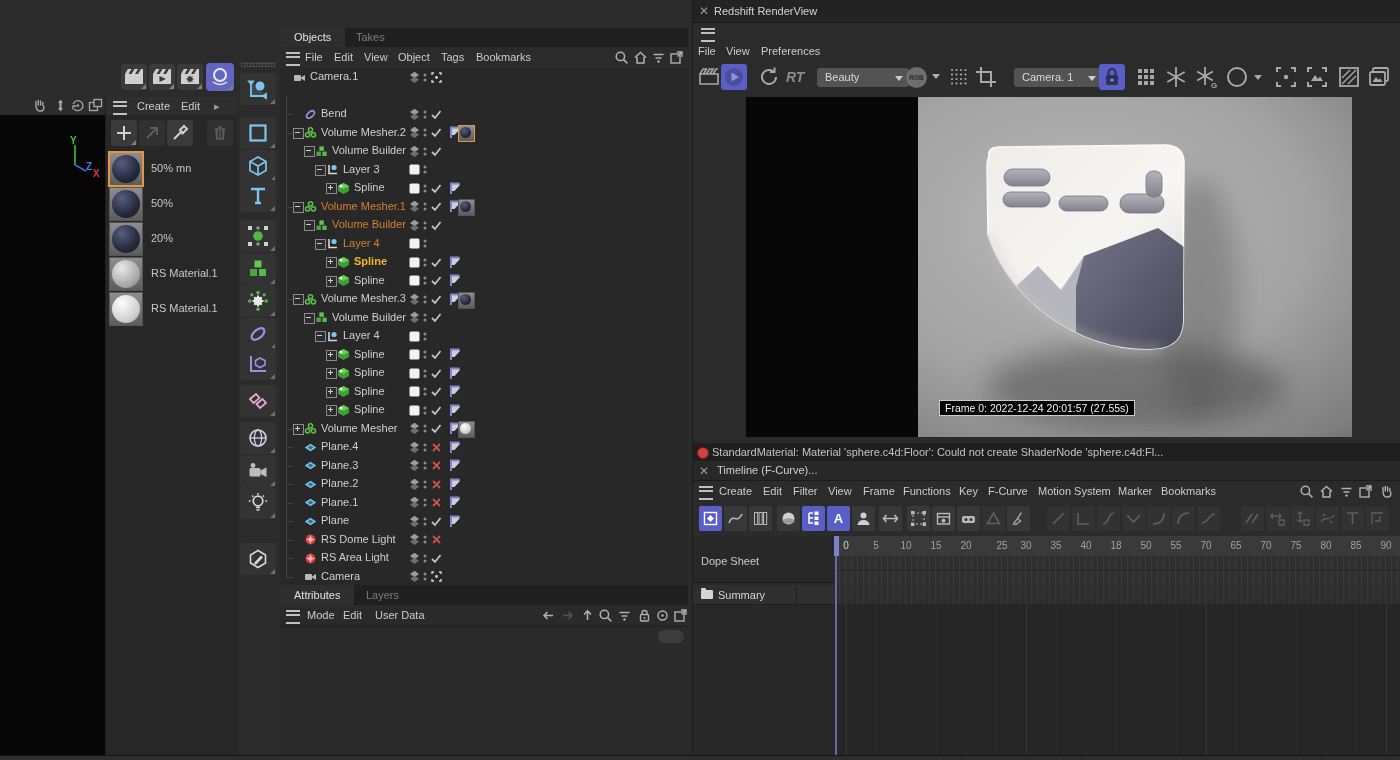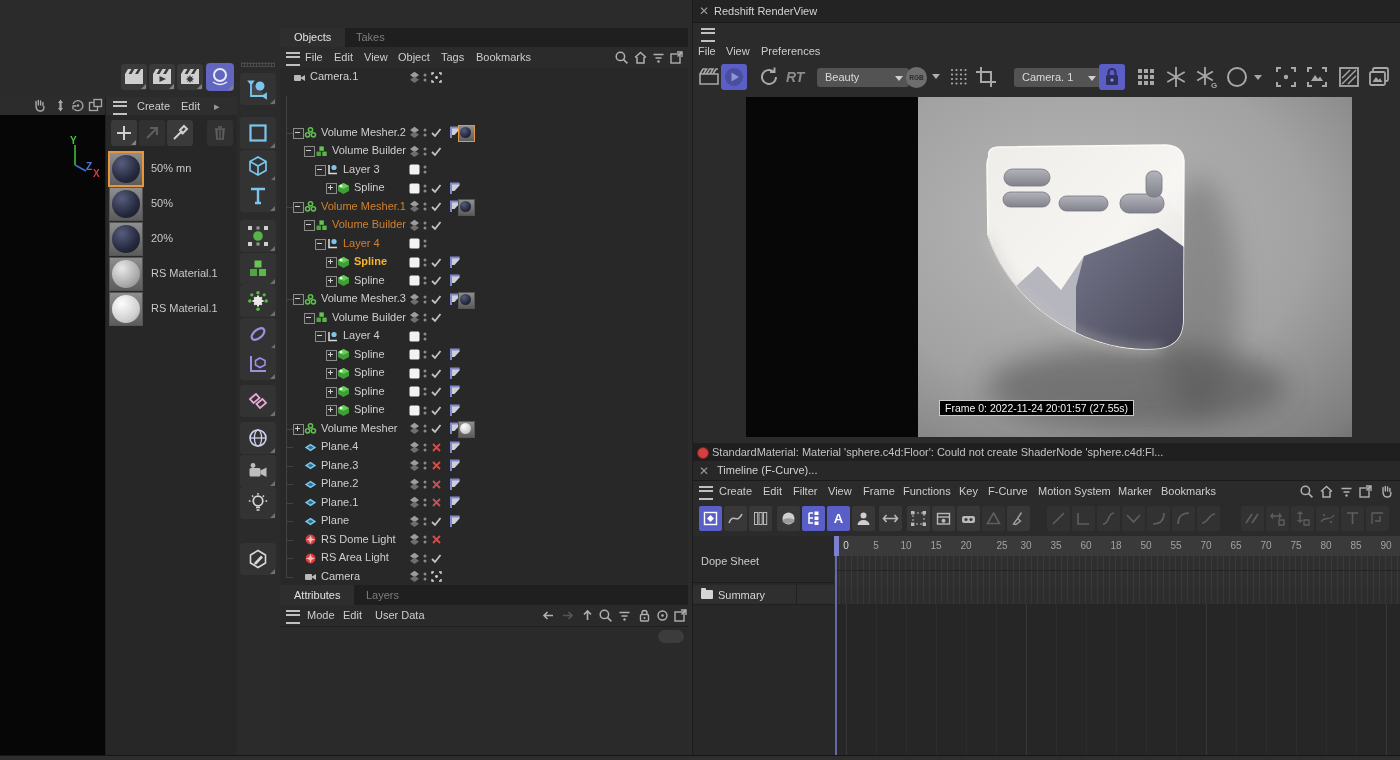--- a/index.html
+++ b/index.html
@@ -362,20 +362,46 @@
               <circle cx="3" cy="9" r="1.5" fill="#8b8b8b"></circle>
             </svg>
           </span>
           <span class="ctl" style="left: 150px;">
             <svg width="13" height="13" viewBox="0 0 13 13">
               <path d="M2 4 V2 H4 M9 2 H11 V4 M11 9 V11 H9 M4 11 H2 V9" stroke="#d5d5d5" fill="none" stroke-width="1.4"></path>
               <circle cx="6.5" cy="6.5" r="1.4" fill="#d5d5d5"></circle>
             </svg>
           </span>
         </div>
+        <div class="om-row" style="top: 37px;">
+          <div style="position: absolute; left: 6px; top: 9px; width: 7px; height: 1px; background: rgb(66, 66, 66);"></div>
+          <span class="ctl" style="left: 24px;">
+            <svg width="13" height="13" viewBox="0 0 13 13">
+              <ellipse cx="6.5" cy="6.5" rx="4.6" ry="2.6" transform="rotate(-42 6.5 6.5)" fill="none" stroke="#998fe2" stroke-width="1.7"></ellipse>
+            </svg>
+          </span>
+          <span class="om-lbl" style="left: 41px;">Bend</span>
+          <span class="ctl" style="left: 128px;">
+            <svg width="13" height="13" viewBox="0 0 13 13">
+              <path d="M6.5 .8 L11 4 L6.5 7.2 L2 4 Z" fill="#9c9c9c"></path>
+              <path d="M6.5 5.6 L11 8.8 L6.5 12 L2 8.8 Z" fill="#6e6e6e"></path>
+            </svg>
+          </span>
+          <span class="ctl" style="left: 142px;">
+            <svg width="6" height="13" viewBox="0 0 6 13">
+              <circle cx="3" cy="4" r="1.5" fill="#8b8b8b"></circle>
+              <circle cx="3" cy="9" r="1.5" fill="#8b8b8b"></circle>
+            </svg>
+          </span>
+          <span class="ctl" style="left: 150px;">
+            <svg width="13" height="13" viewBox="0 0 13 13">
+              <path d="M2 7 L5 10 L10.5 3" stroke="#c2c2c2" stroke-width="1.8" fill="none"></path>
+            </svg>
+          </span>
+        </div>
         <div class="om-row" style="top: 55.5px;">
           <div style="position: absolute; left: 6px; top: 9px; width: 7px; height: 1px; background: rgb(66, 66, 66);"></div>
           <span class="xbox" style="left: 13px;">
             <i></i>
           </span>
           <span class="ctl" style="left: 24px;">
             <svg width="13" height="13" viewBox="0 0 13 13">
               <g fill="none" stroke="#5fc04e" stroke-width="1.5">
                 <circle cx="6.5" cy="3.8" r="2.1"></circle>
                 <circle cx="3.6" cy="8.8" r="2.1"></circle>
@@ -1413,21 +1439,21 @@
           <path d="M242 138 C268 216 352 259 415 251 L418 262 C340 272 258 224 232 140 Z" fill="#55555f" opacity=".8"></path>
           <path d="M410 90 L520 -30 L640 -30 L470 160 Z" fill="#ffffff" opacity=".18"></path>
         </g>
         <path d="M242 138 C268 216 352 259 415 251" fill="none" stroke="#c6c3bd" stroke-width="4" opacity=".8" filter="url(#blur2)"></path>
         <rect x="258" y="72" width="46" height="17" rx="8.5" fill="url(#pillg)" stroke="#74747e" stroke-width=".8"></rect>
         <rect x="257" y="95" width="47" height="15" rx="7.5" fill="url(#pillg)" stroke="#74747e" stroke-width=".8"></rect>
         <rect x="313" y="99" width="49" height="15" rx="7.5" fill="url(#pillg)" stroke="#74747e" stroke-width=".8"></rect>
         <rect x="374" y="97" width="44" height="19" rx="9" fill="url(#pillg)" stroke="#74747e" stroke-width=".8"></rect>
         <rect x="400" y="74" width="16" height="26" rx="7" fill="url(#pillg)" stroke="#74747e" stroke-width=".8"></rect>
       </svg>
-      <div class="framecap">Frame 0: 2022-11-24 20:01:57 (27.55s)</div>
+      <div class="framecap">Frame 0: 2022-12-24 20:01:57 (27.55s)</div>
     </div>
   </div>
 
   <div class="abs statusrow">
     <span class="errdot"></span>
     <span class="errtext">StandardMaterial: Material 'sphere.c4d:Floor': Could not create ShaderNode 'sphere.c4d:Fl...</span>
   </div>
 
   <div class="abs tl">
     <div class="tl-title">
@@ -1684,21 +1710,21 @@
       </div>
       <div class="tl-ruler" id="ruler">
           <span class="rulnum" style="left: 12px; color: rgb(216, 216, 216);">0</span>
           <span class="rulnum" style="left: 42px;">5</span>
           <span class="rulnum" style="left: 72px;">10</span>
           <span class="rulnum" style="left: 102px;">15</span>
           <span class="rulnum" style="left: 132px;">20</span>
           <span class="rulnum" style="left: 168px;">25</span>
           <span class="rulnum" style="left: 192px;">30</span>
           <span class="rulnum" style="left: 222px;">35</span>
-          <span class="rulnum" style="left: 252px;">60</span>
+          <span class="rulnum" style="left: 252px;">40</span>
           <span class="rulnum" style="left: 282px;">18</span>
           <span class="rulnum" style="left: 312px;">50</span>
           <span class="rulnum" style="left: 342px;">55</span>
           <span class="rulnum" style="left: 372px;">70</span>
           <span class="rulnum" style="left: 402px;">65</span>
           <span class="rulnum" style="left: 432px;">70</span>
           <span class="rulnum" style="left: 462px;">75</span>
           <span class="rulnum" style="left: 492px;">80</span>
           <span class="rulnum" style="left: 522px;">85</span>
           <span class="rulnum" style="left: 552px;">90</span>

